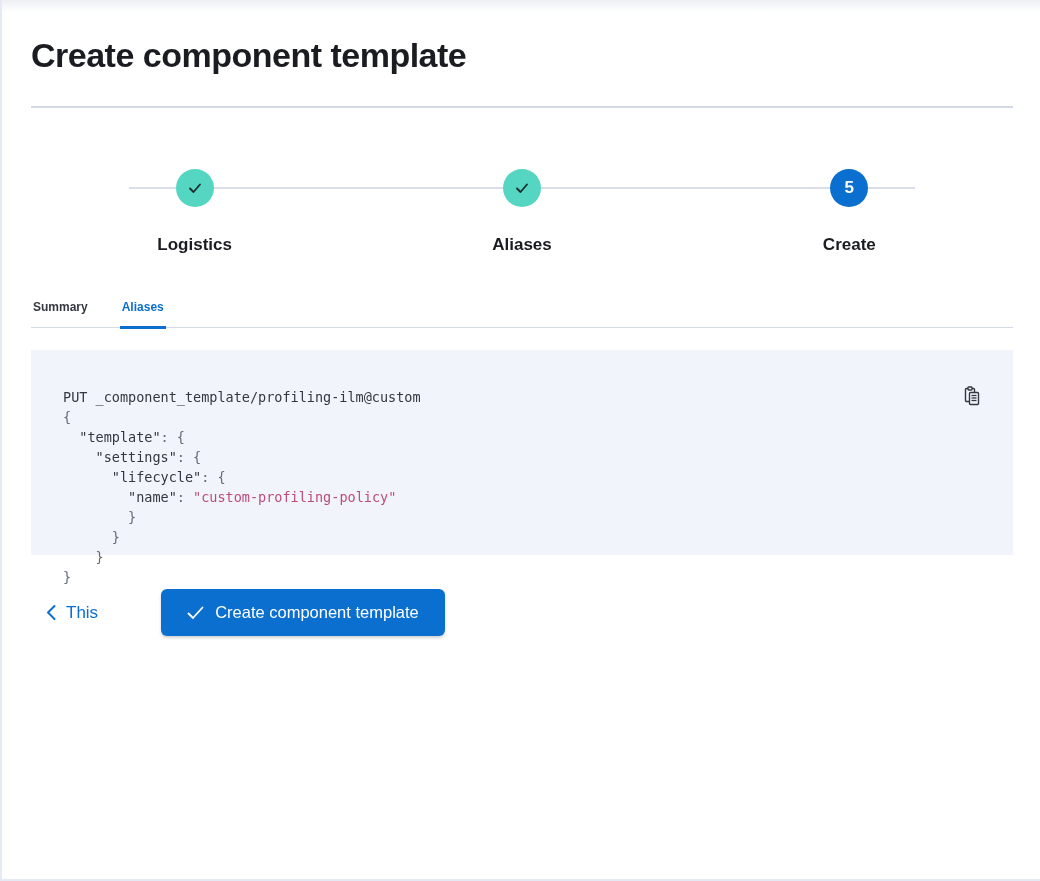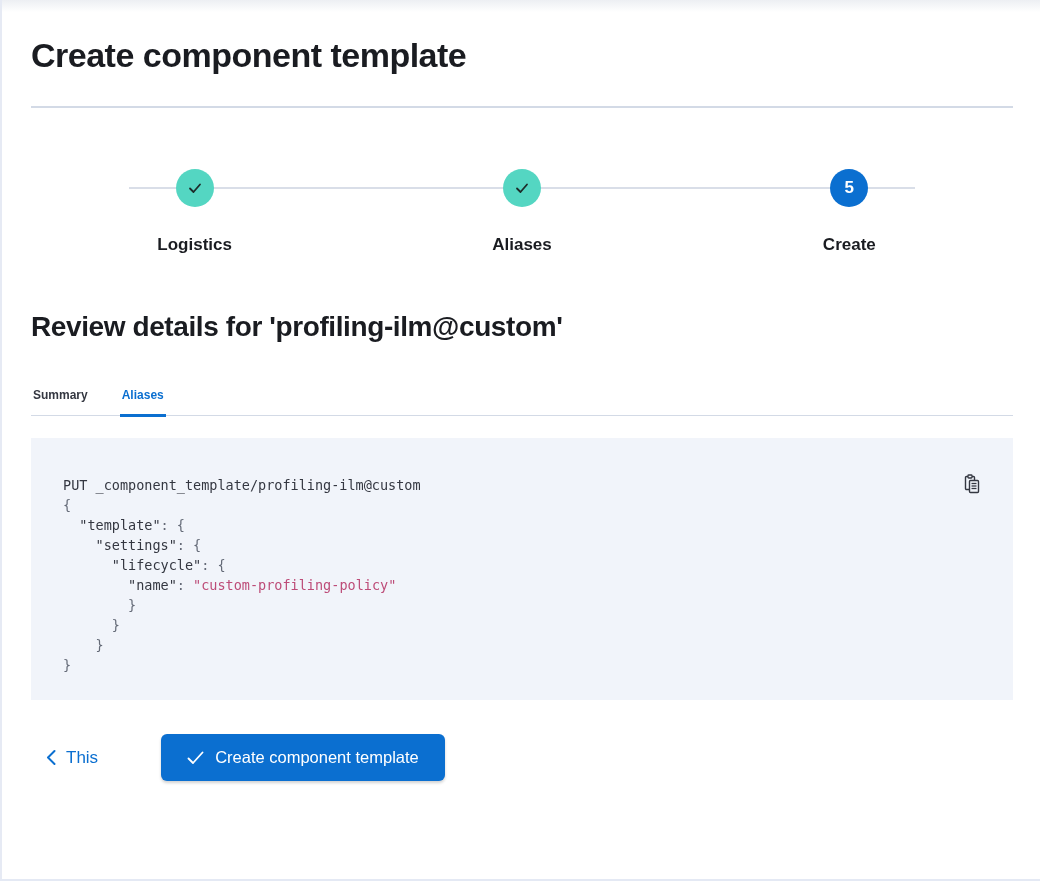--- a/index.html
+++ b/index.html
@@ -110,21 +110,21 @@
     font-size: 17px;
     color: #343741;
   }
 
   
   .code-block {
     margin-top: 22px;
     background: #f1f4fa;
     position: relative;
     padding: 37px 32px 30px 32px;
-    height: 262px;
+    height: 205px;
   }
   .code-content {
     font-family: "DejaVu Sans Mono", "Liberation Mono", monospace;
     font-size: 13.5px;
     line-height: 20px;
     white-space: pre;
     color: #343741;
   }
   .tok-plain  { color: #343741; }
   .tok-key    { color: #343741; }
@@ -211,21 +211,20 @@
     </div>
 
     <div class="step">
       <div class="step-circle current">
         <span>5</span>
       </div>
       <div class="step-label">Create</div>
     </div>
   </div>
 
-  <h2 class="review-heading">Review details for 'profiling-ilm@custom'</h2>
 
   <div class="tabs">
     <div class="tab">Summary</div>
     <div class="tab active">Aliases</div>
   </div>
 
 
   <div class="code-block">
     <div class="code-content"><div class="code-line"><span class="tok-plain">PUT _component_template/profiling-ilm@custom</span></div><div class="code-line"><span class="tok-punct">{</span></div><div class="code-line"><span class="tok-plain">  </span><span class="tok-key">"template"</span><span class="tok-punct">: {</span></div><div class="code-line"><span class="tok-plain">    </span><span class="tok-key">"settings"</span><span class="tok-punct">: {</span></div><div class="code-line"><span class="tok-plain">      </span><span class="tok-key">"lifecycle"</span><span class="tok-punct">: {</span></div><div class="code-line"><span class="tok-plain">        </span><span class="tok-key">"name"</span><span class="tok-punct">: </span><span class="tok-string">"custom-profiling-policy"</span></div><div class="code-line"><span class="tok-punct">        }</span></div><div class="code-line"><span class="tok-punct">      }</span></div><div class="code-line"><span class="tok-punct">    }</span></div><div class="code-line"><span class="tok-punct">}</span></div></div>
     <button class="copy-button">

